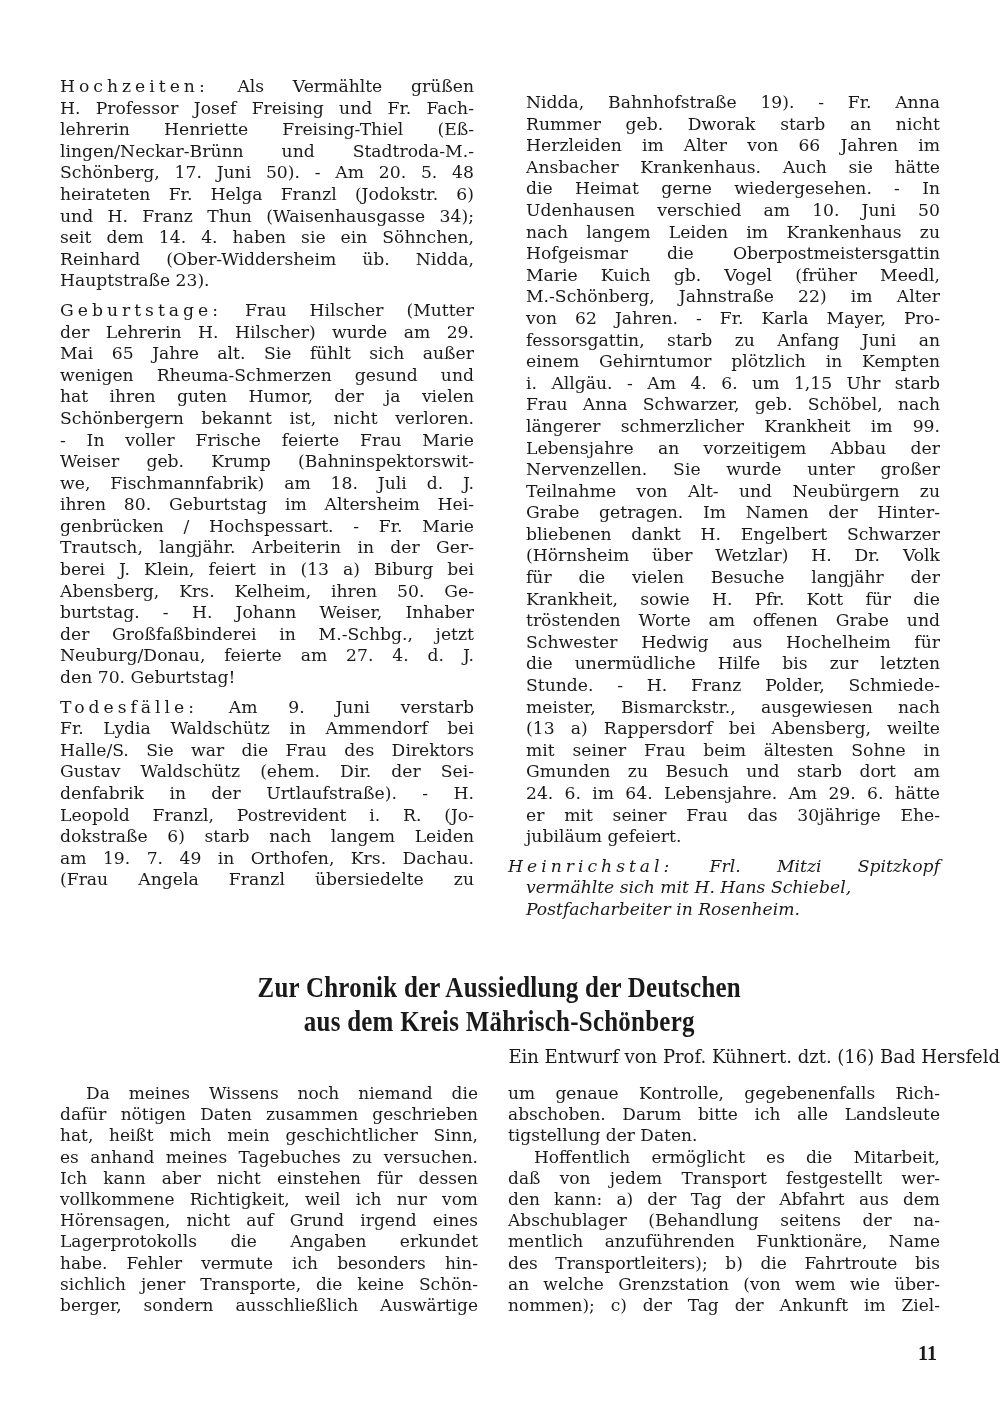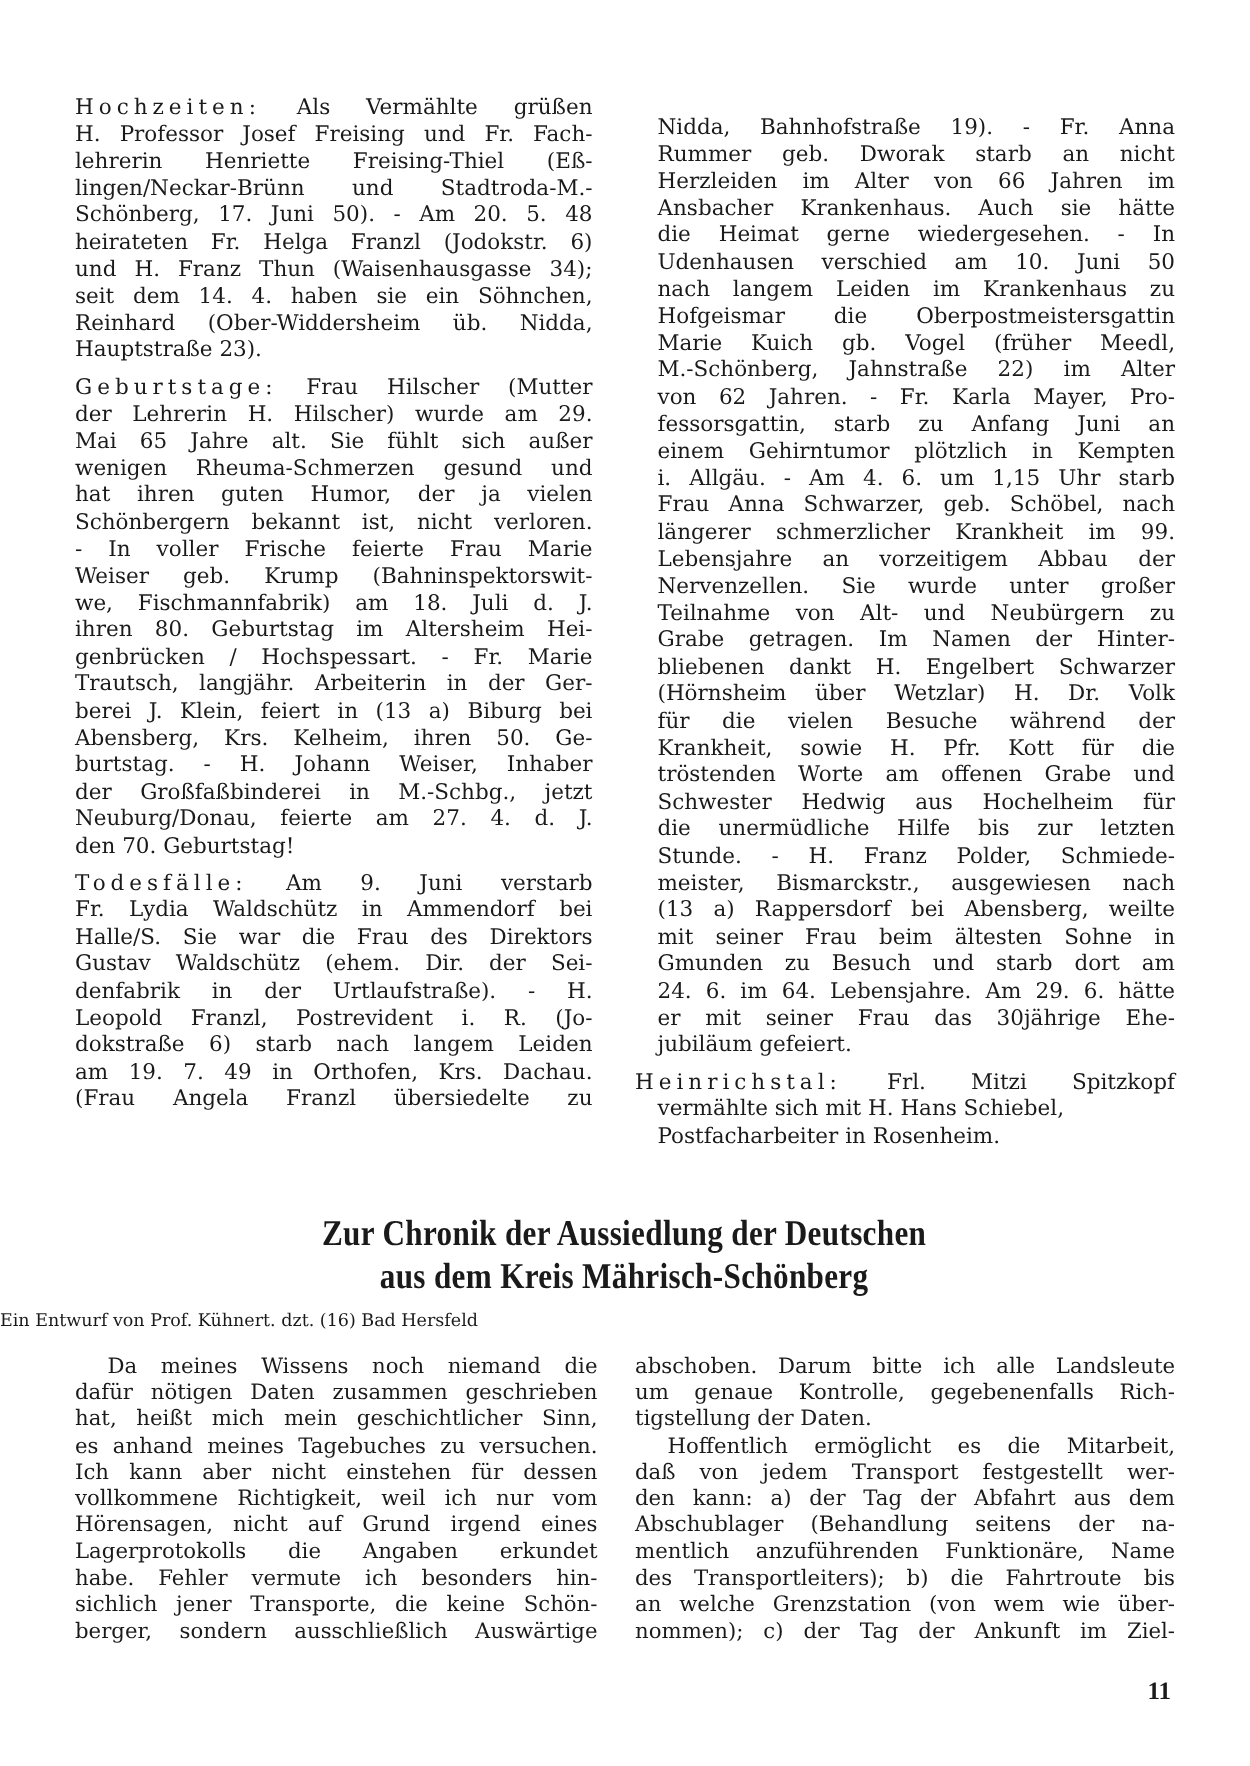--- a/index.html
+++ b/index.html
@@ -8,22 +8,22 @@
   .col { position:absolute; font-size:17.2px; line-height:21.6px; }
   .col .line { display:block; white-space:nowrap; text-align:justify; text-align-last:justify; height:21.6px; }
   .col .line.last { text-align-last:left; }
   .spaced { letter-spacing:4px; }
   .para { margin-bottom:8px; }
   #col-top-left { left:60px; top:76px; width:414px; }
   #col-top-right { left:526px; top:92px; width:414px; }
   #article-title { position:absolute; left:0; width:1000px; top:970px; text-align:center;
          font-family:"Liberation Serif","DejaVu Serif",serif; font-weight:bold; font-size:29px;
          line-height:34px; transform:scaleX(0.86); transform-origin:495px 0; letter-spacing:0.3px; }
-  #article-byline { position:absolute; left:0; width:1000px; top:1046px; text-align:left;
-         font-size:14px; line-height:22px; }
+  #article-byline { position:absolute; left:0; width:1000px; top:1046px; text-align:right;
+         font-size:18px; line-height:22px; }
   #col-bottom-left { left:60px; top:1083px; width:418px; font-size:17px; line-height:21.2px; }
   #col-bottom-right { left:508px; top:1083px; width:432px; font-size:17px; line-height:21.2px; }
   #col-bottom-left .line, #col-bottom-right .line { height:21.2px; }
   .indent { padding-left:26px; }
   #page-number { position:absolute; left:918px; top:1342px; font-family:"Liberation Serif",serif;
          font-weight:bold; font-size:20px; }
 </style>
 </head>
 <body>
 
@@ -90,35 +90,35 @@
     <span class="line">einem Gehirntumor plötzlich in Kempten</span>
     <span class="line">i. Allgäu. - Am 4. 6. um 1,15 Uhr starb</span>
     <span class="line">Frau Anna Schwarzer, geb. Schöbel, nach</span>
     <span class="line">längerer schmerzlicher Krankheit im 99.</span>
     <span class="line">Lebensjahre an vorzeitigem Abbau der</span>
     <span class="line">Nervenzellen. Sie wurde unter großer</span>
     <span class="line">Teilnahme von Alt- und Neubürgern zu</span>
     <span class="line">Grabe getragen. Im Namen der Hinter-</span>
     <span class="line">bliebenen dankt H. Engelbert Schwarzer</span>
     <span class="line">(Hörnsheim über Wetzlar) H. Dr. Volk</span>
-    <span class="line">für die vielen Besuche während der</span>
+    <span class="line">für die vielen Besuche langjähr der</span>
     <span class="line">Krankheit, sowie H. Pfr. Kott für die</span>
     <span class="line">tröstenden Worte am offenen Grabe und</span>
     <span class="line">Schwester Hedwig aus Hochelheim für</span>
     <span class="line">die unermüdliche Hilfe bis zur letzten</span>
     <span class="line">Stunde. - H. Franz Polder, Schmiede-</span>
     <span class="line">meister, Bismarckstr., ausgewiesen nach</span>
     <span class="line">(13 a) Rappersdorf bei Abensberg, weilte</span>
     <span class="line">mit seiner Frau beim ältesten Sohne in</span>
     <span class="line">Gmunden zu Besuch und starb dort am</span>
     <span class="line">24. 6. im 64. Lebensjahre. Am 29. 6. hätte</span>
     <span class="line">er mit seiner Frau das 30jährige Ehe-</span>
     <span class="line last">jubiläum gefeiert.</span>
   </div>
-  <div class="para" style="margin-top:0;margin-left:-18px;">
+  <div class="para" style="margin-top:0;margin-left:-18px;font-style:italic;">
     <span class="line"><span class="spaced">Heinrichstal:</span> Frl. Mitzi Spitzkopf</span>
     <span class="line last" style="padding-left:18px">vermählte sich mit H. Hans Schiebel,</span>
     <span class="line last" style="padding-left:18px">Postfacharbeiter in Rosenheim.</span>
   </div>
 </div>
 
 <div id="article-title">
   <div>Zur Chronik der Aussiedlung der Deutschen</div>
   <div>aus dem Kreis Mährisch-Schönberg</div>
 </div>
@@ -132,22 +132,22 @@
   <span class="line">Ich kann aber nicht einstehen für dessen</span>
   <span class="line">vollkommene Richtigkeit, weil ich nur vom</span>
   <span class="line">Hörensagen, nicht auf Grund irgend eines</span>
   <span class="line">Lagerprotokolls die Angaben erkundet</span>
   <span class="line">habe. Fehler vermute ich besonders hin-</span>
   <span class="line">sichlich jener Transporte, die keine Schön-</span>
   <span class="line">berger, sondern ausschließlich Auswärtige</span>
 </div>
 
 <div class="col" id="col-bottom-right">
+  <span class="line">um genaue Kontrolle, gegebenenfalls Rich-</span>
   <span class="line">abschoben. Darum bitte ich alle Landsleute</span>
-  <span class="line">um genaue Kontrolle, gegebenenfalls Rich-</span>
   <span class="line last">tigstellung der Daten.</span>
   <span class="line indent">Hoffentlich ermöglicht es die Mitarbeit,</span>
   <span class="line">daß von jedem Transport festgestellt wer-</span>
   <span class="line">den kann: a) der Tag der Abfahrt aus dem</span>
   <span class="line">Abschublager (Behandlung seitens der na-</span>
   <span class="line">mentlich anzuführenden Funktionäre, Name</span>
   <span class="line">des Transportleiters); b) die Fahrtroute bis</span>
   <span class="line">an welche Grenzstation (von wem wie über-</span>
   <span class="line">nommen); c) der Tag der Ankunft im Ziel-</span>
 </div>

